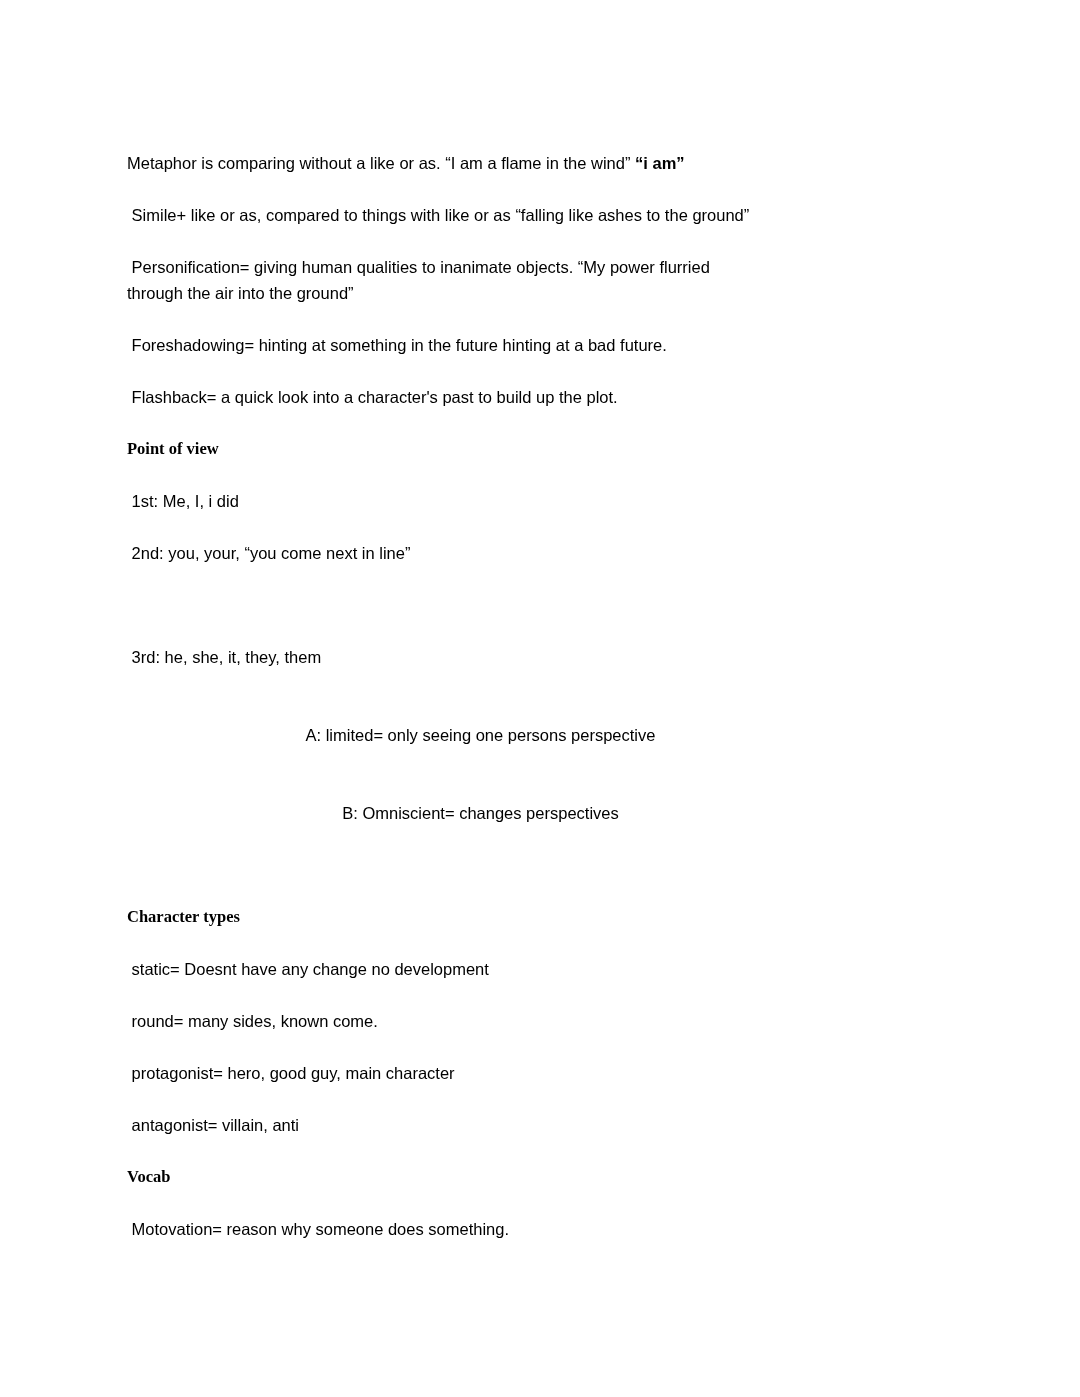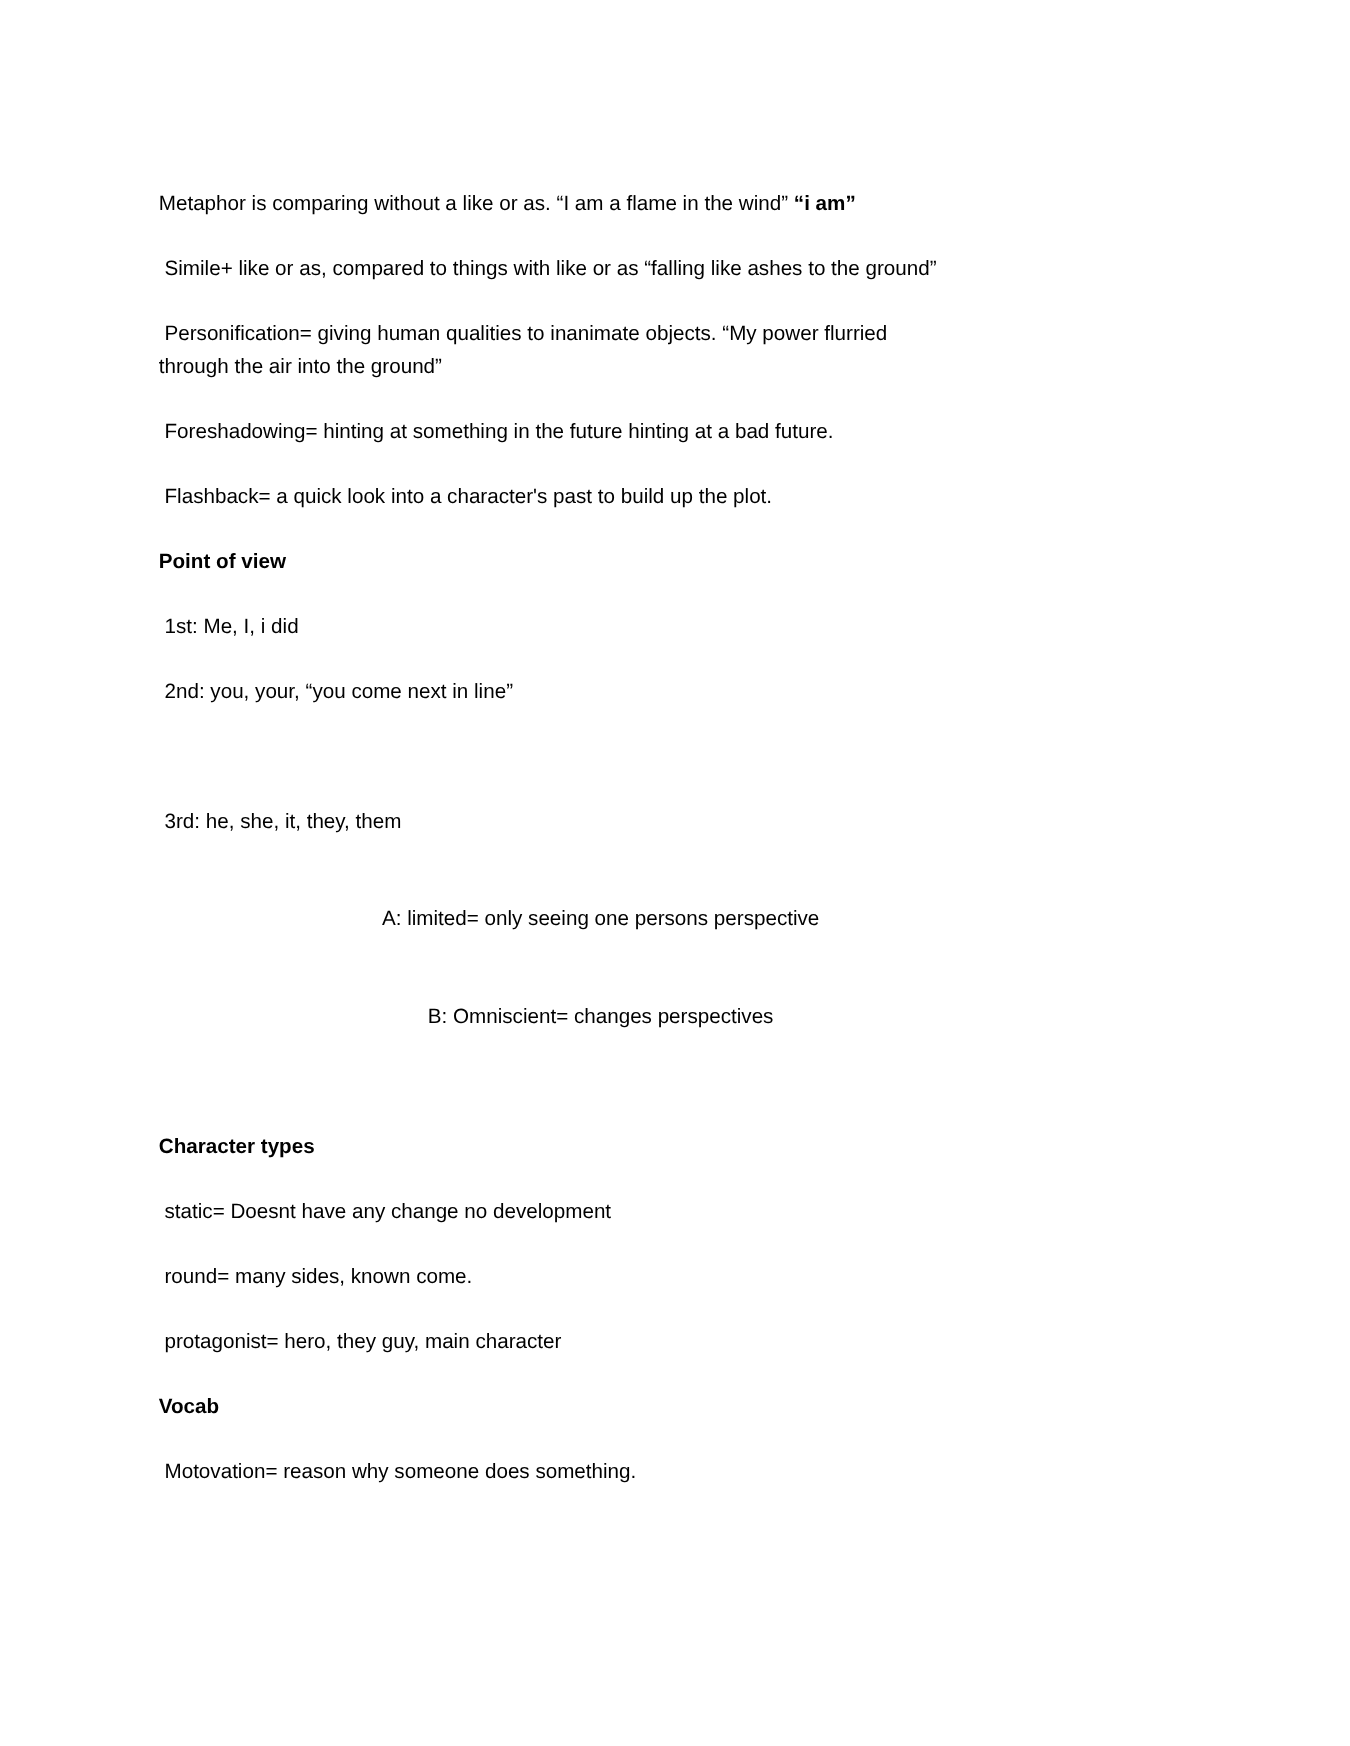--- a/index.html
+++ b/index.html
@@ -19,20 +19,21 @@
     color: #000000;
   }
   .page p, .page h3 {
     margin: 0 0 26px 0;
     white-space: pre-wrap;
     font-size: 16.5px;
     line-height: 26px;
   }
   .page h3 {
     font-weight: 700;
+    font-family: Liberation Serif, serif;
   }
   .bold {
     font-weight: 700;
   }
   .line {
     display: block;
     white-space: pre-wrap;
   }
   .indent {
     padding-left: 66px;
@@ -70,22 +71,23 @@
   </p>
 
   <h3>Character types</h3>
 
   <p> static= Doesnt have any change no development</p>
 
 
 
   <p> round= many sides, known come.</p>
 
-  <p> protagonist= hero, they guy, main character</p>
+  <p> protagonist= hero, good guy, main character</p>
 
+  <p> antagonist= villain, anti</p>
 
   <h3>Vocab</h3>
 
   <p> Motovation= reason why someone does something.</p>
 
   <p class="no-gap">
     
     
     
   </p>

